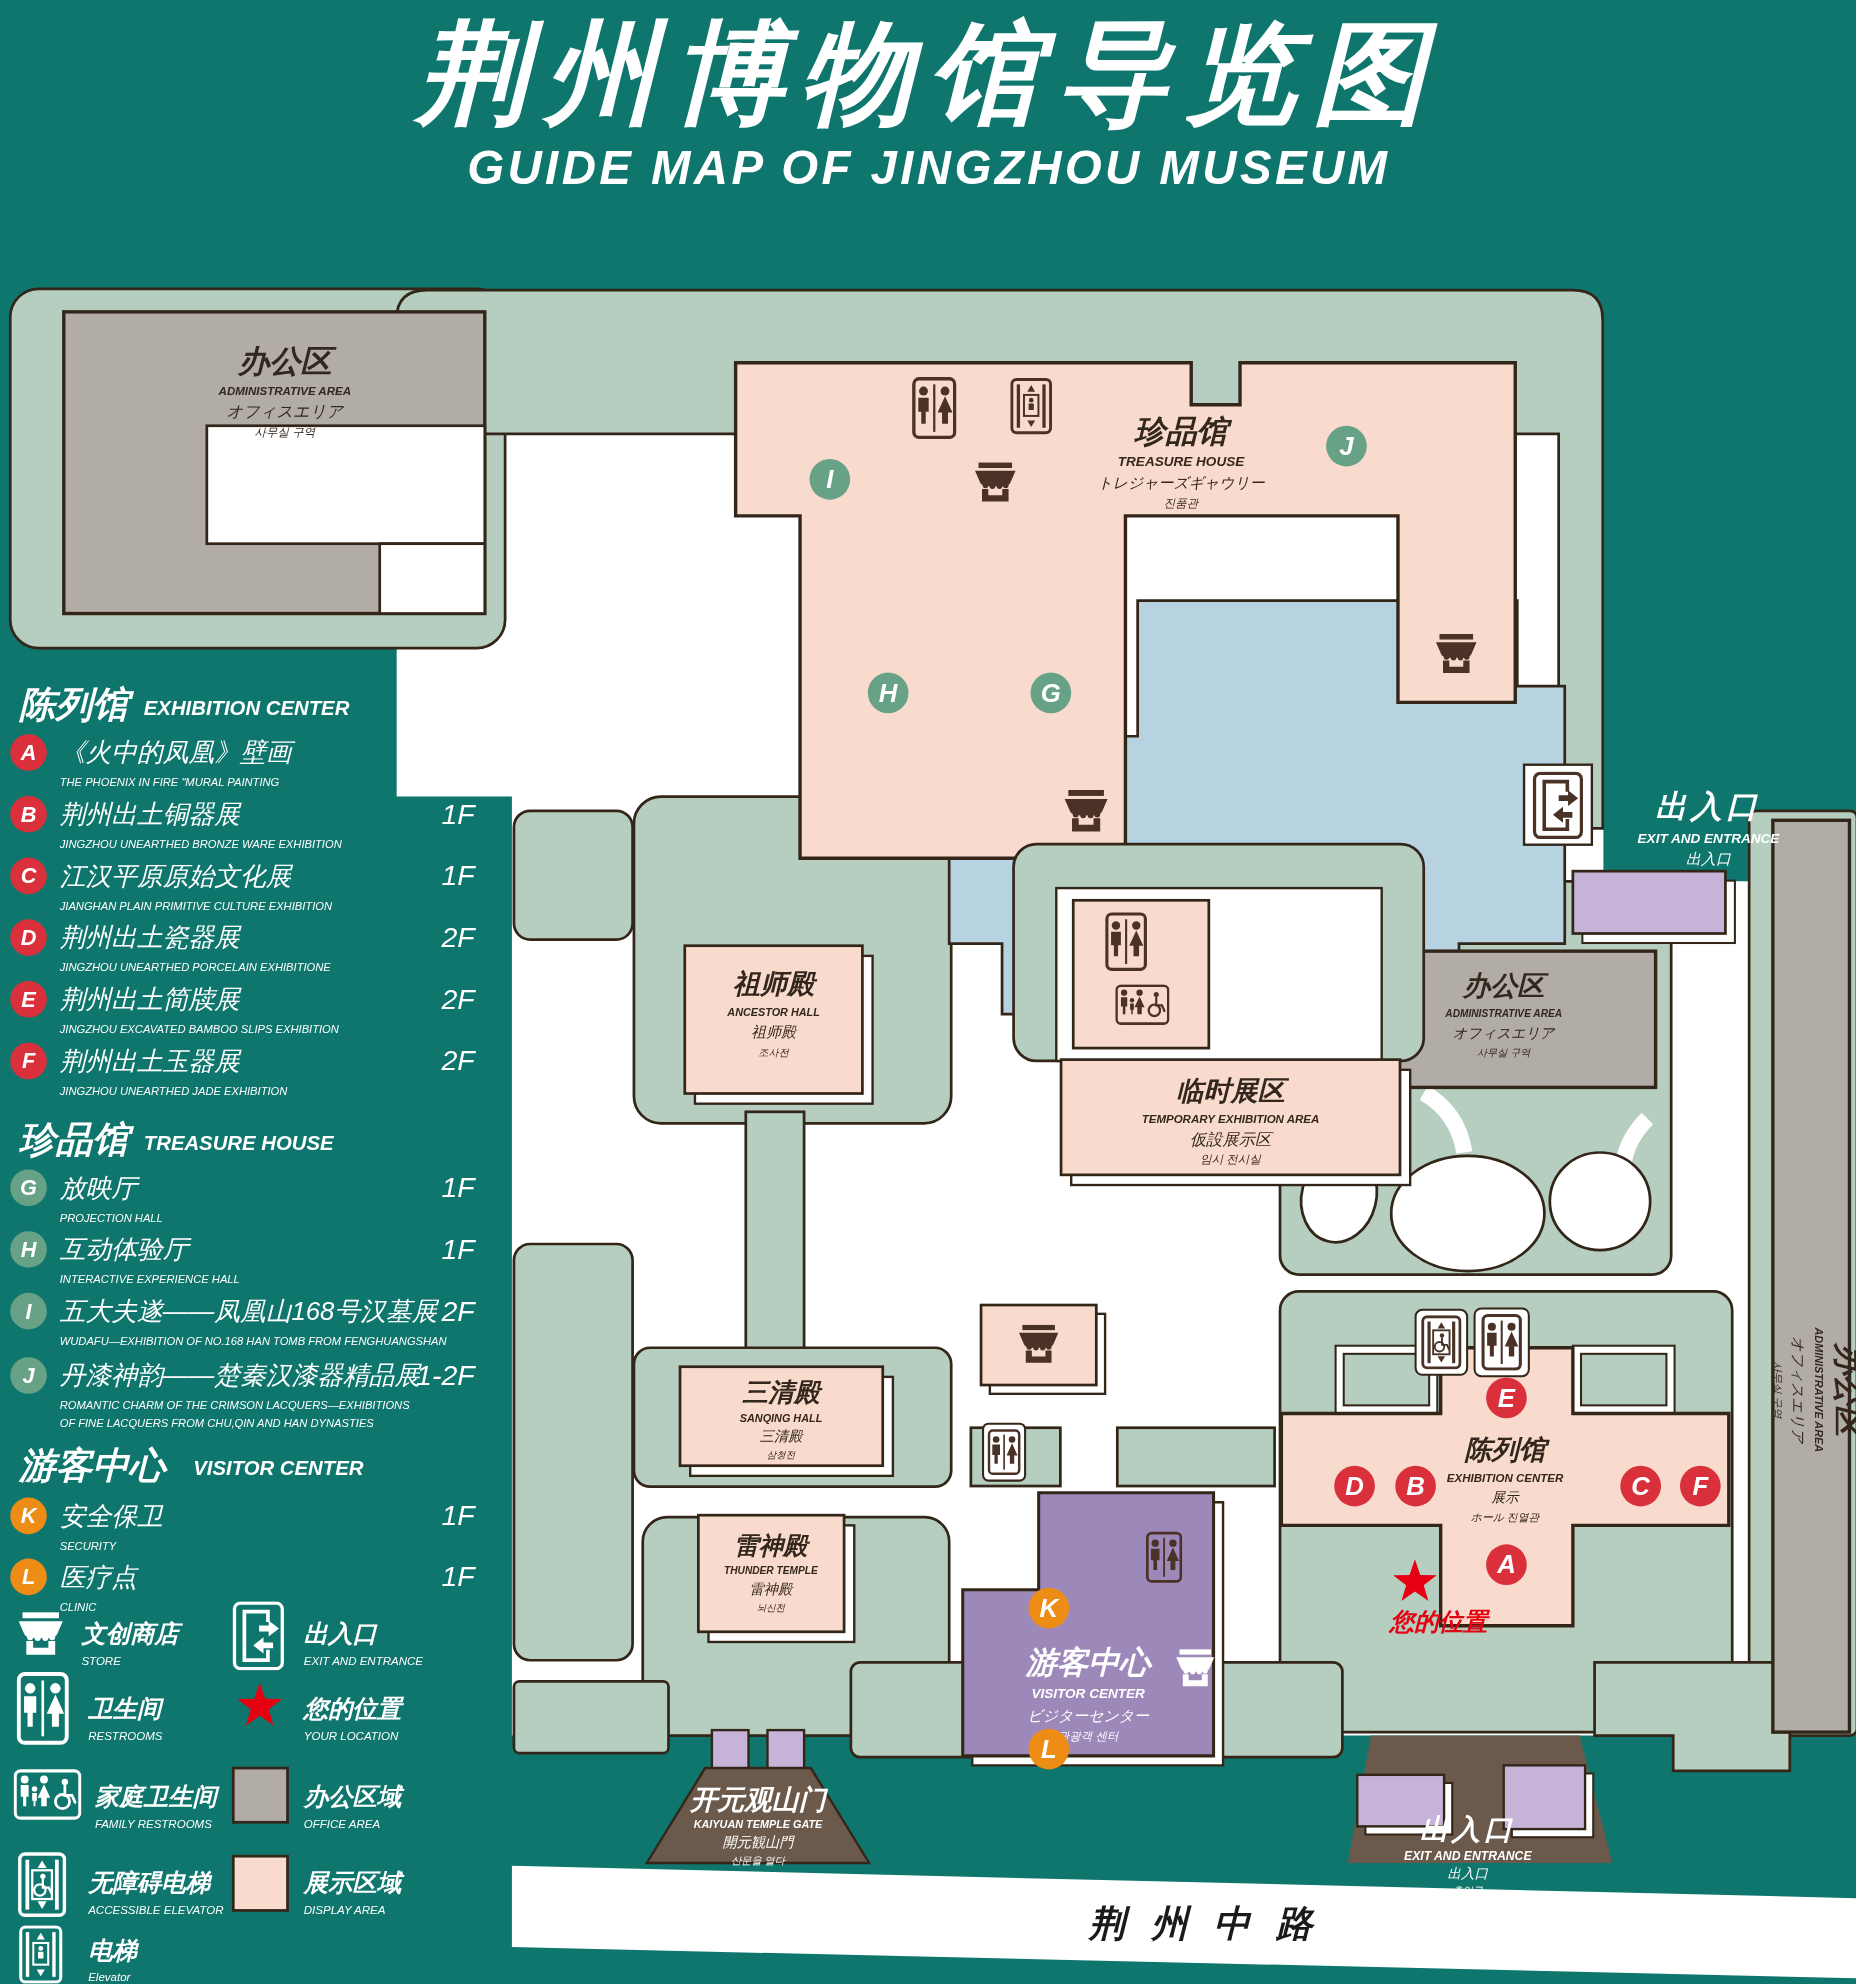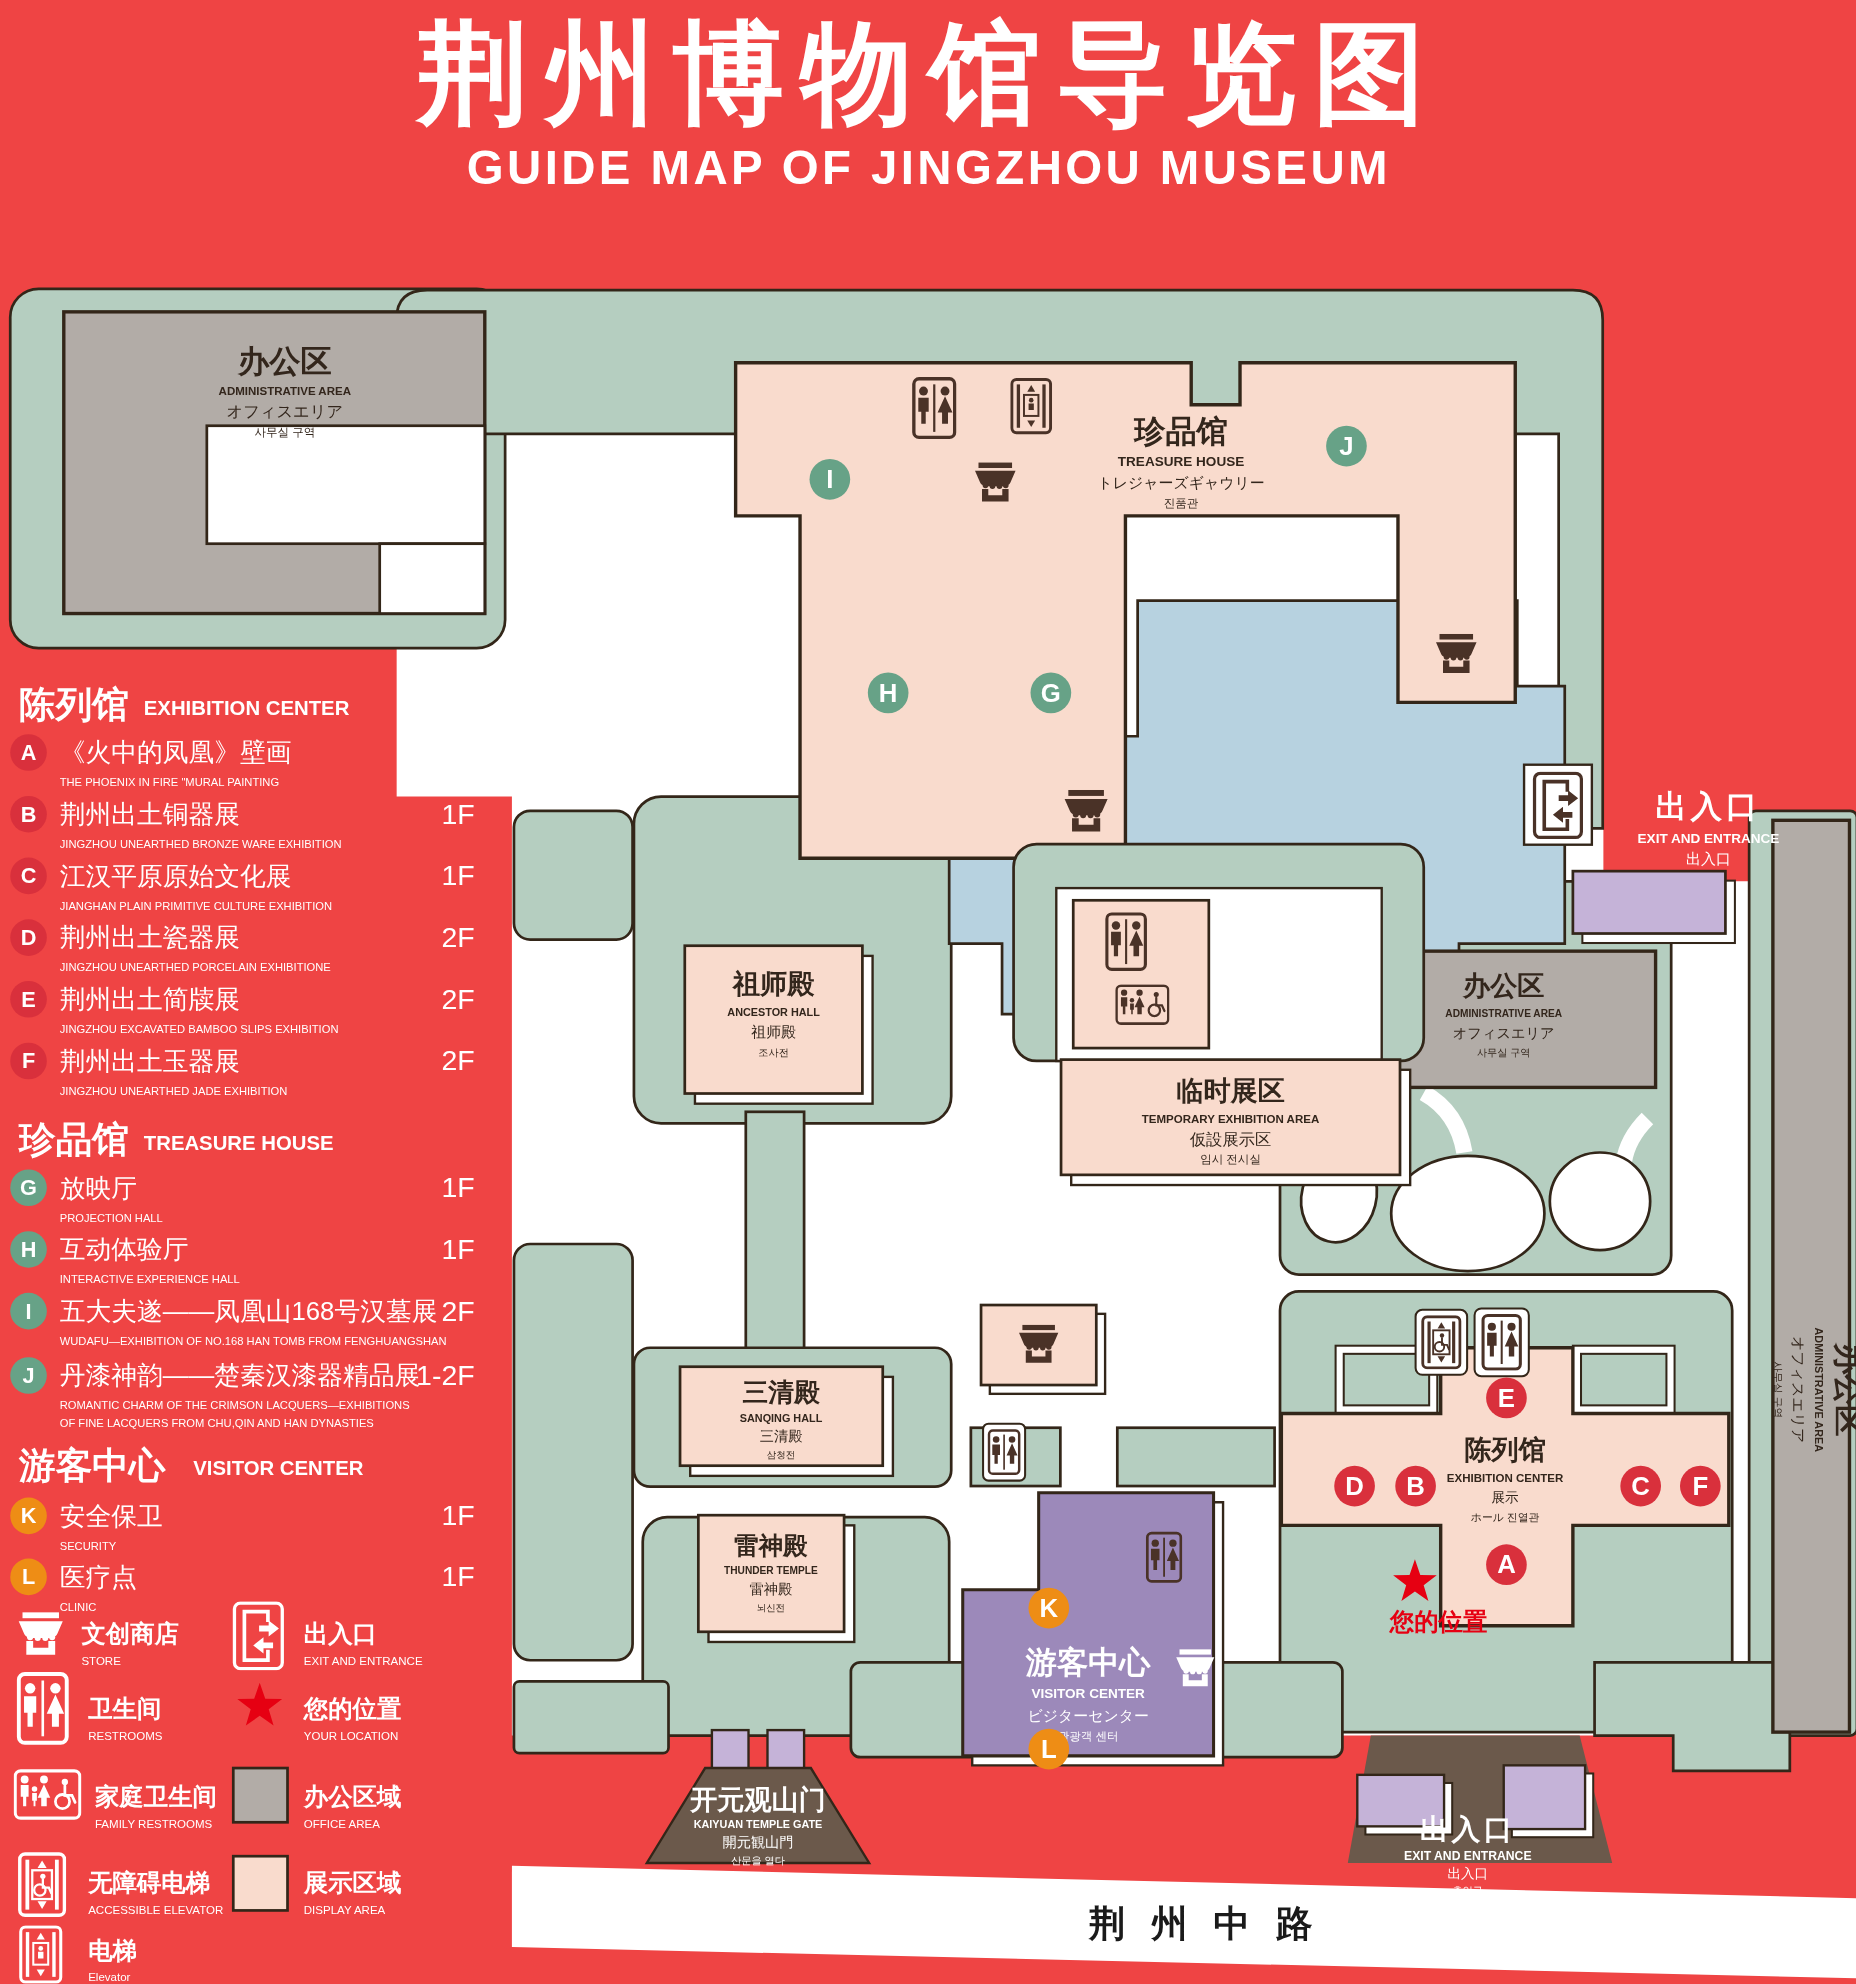--- a/index.html
+++ b/index.html
@@ -1,17 +1,17 @@
 <!DOCTYPE html>
 <html style="font-size:11px"><head>
 <meta charset="utf-8">
 <style>
   html,body{margin:0;padding:0;background:#6b594b;}
-  .stage{position:relative;width:1857px;height:1985px;background:#ef4444;overflow:hidden;
-         font-family:"Liberation Sans",sans-serif;}
+  .stage{position:relative;width:1857px;height:1985px;background:#0f766e;overflow:hidden;
+         font-family:"Liberation Sans",sans-serif;font-style:italic;}
   svg{position:absolute;left:0;top:0;}
   text{font-family:"Liberation Sans",sans-serif;}
 </style>
 </head>
 <body>
 
 <div class="stage">
 <svg width="1857" height="1985" viewBox="0 0 2739 2928">
 
   <defs>

